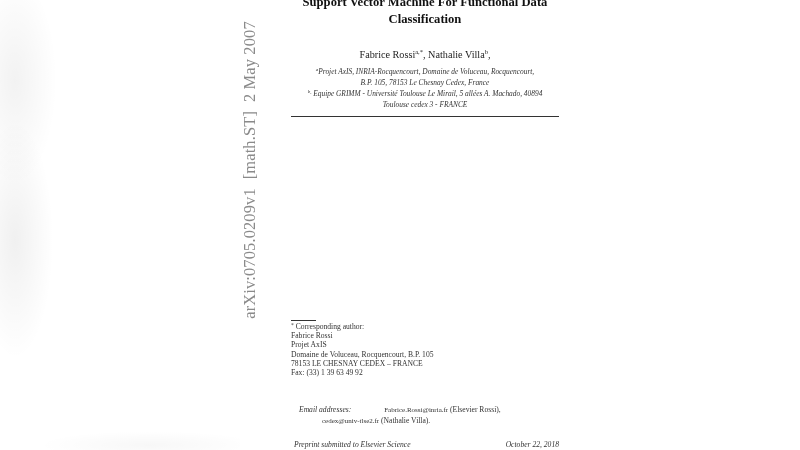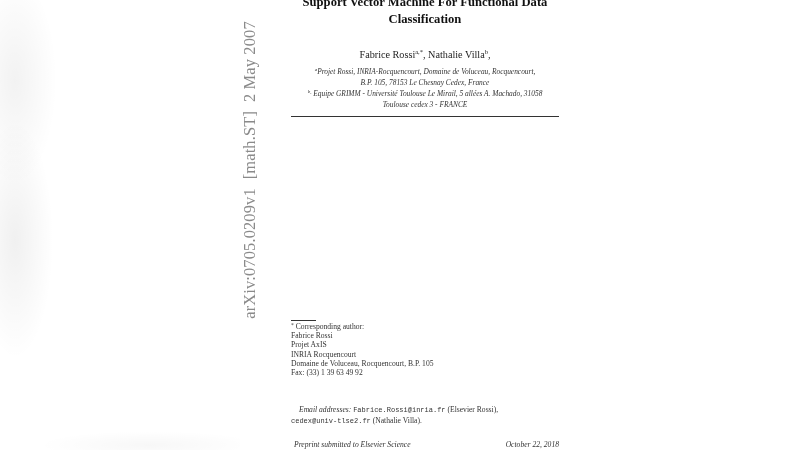--- a/index.html
+++ b/index.html
@@ -116,22 +116,23 @@
       left: 0;
       width: 268px;
       font-size: 7.6px;
       line-height: 9.6px;
       color: #333;
     }
     .emails .line { display: block; white-space: nowrap; }
     .emails .indent { padding-left: 8px; }
     .emails .label { font-style: italic; margin-top: 12px; }
     .mono {
-      font-family: Liberation Mono, monospace;
+      font-family: Liberation Serif, serif;
       font-size: 7px;
+      margin-left: 31px;
     }
     .footer {
       position: absolute;
       top: 440px;
       left: 0;
       width: 268px;
       font-size: 7.6px;
       font-style: italic;
       color: #333;
     }
@@ -151,39 +152,39 @@
   <div class="title">
     <div>Support Vector Machine For Functional Data</div>
     <div>Classification</div>
   </div>
 
   <div class="authors">
     <span>Fabrice Rossi</span><sup>a,*</sup><span>, </span><span>Nathalie Villa</span><sup>b</sup><span>,</span>
   </div>
 
   <div class="affil affil-a">
-    <div><sup>a</sup><span>Projet Rossi, INRIA-Rocquencourt, Domaine de Voluceau, Rocquencourt,</span></div>
+    <div><sup>a</sup><span>Projet AxIS, INRIA-Rocquencourt, Domaine de Voluceau, Rocquencourt,</span></div>
     <div>B.P. 105, 78153 Le Chesnay Cedex, France</div>
   </div>
 
   <div class="affil affil-b">
-    <div><sup>b,</sup> <span>Equipe GRIMM - Université Toulouse Le Mirail, 5 allées A. Machado, 31058</span></div>
+    <div><sup>b,</sup> <span>Equipe GRIMM - Université Toulouse Le Mirail, 5 allées A. Machado, 40894</span></div>
     <div>Toulouse cedex 3 - FRANCE</div>
   </div>
 
   <div class="rule-main"></div>
 
   <div class="fn-rule"></div>
 
   <div class="footnote">
     <span class="line"><sup>*</sup> <span>Corresponding author:</span></span>
     <span class="line">Fabrice Rossi</span>
     <span class="line">Projet AxIS</span>
-    <span class="line">INRIA Rocquencourt</span>
     <span class="line">Domaine de Voluceau, Rocquencourt, B.P. 105</span>
+    <span class="line">78153 LE CHESNAY CEDEX – FRANCE</span>
     <span class="line">Fax: (33) 1 39 63 49 92</span>
   </div>
 
   <div class="emails">
     <span class="line indent"><span class="label">Email addresses:</span> <span class="mono">Fabrice.Rossi@inria.fr</span> <span>(Elsevier Rossi),</span></span>
     <span class="line"><span class="mono">cedex@univ-tlse2.fr</span> <span>(Nathalie Villa).</span></span>
   </div>
 
   <div class="footer">
     <span class="left">Preprint submitted to Elsevier Science</span>

